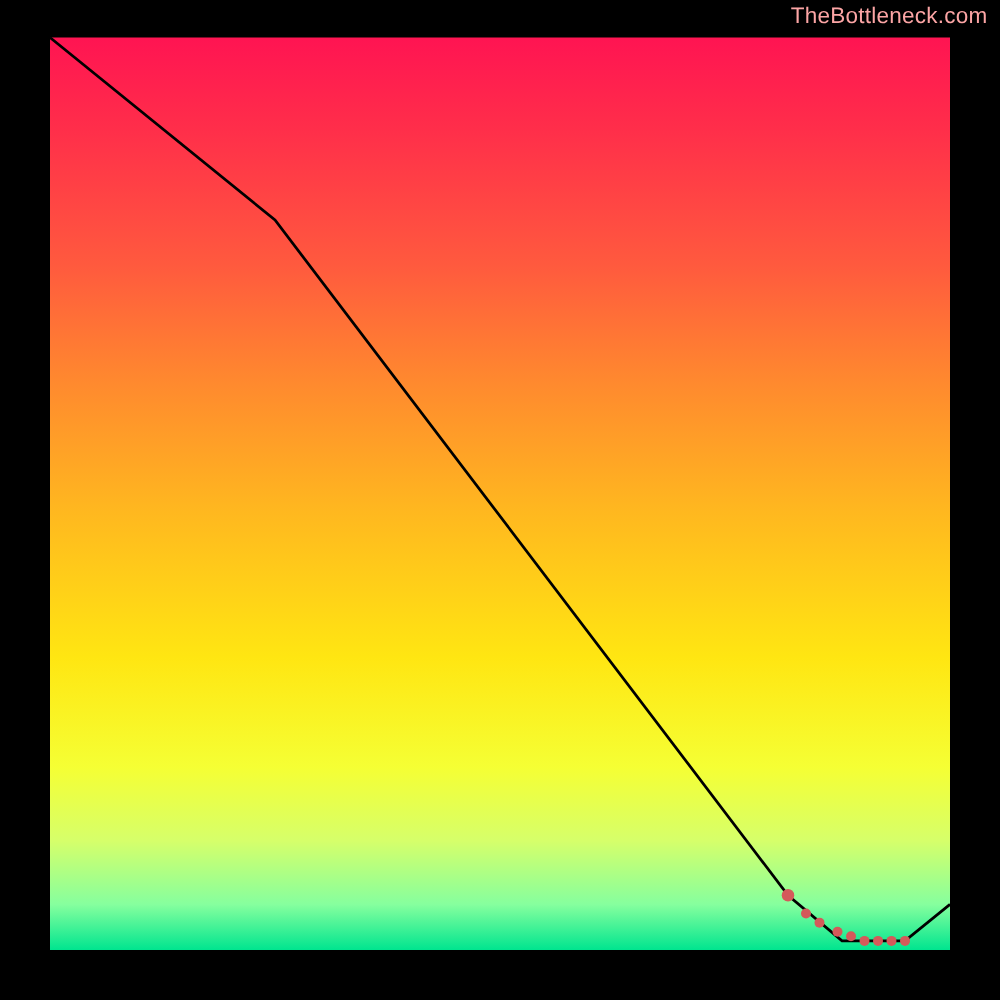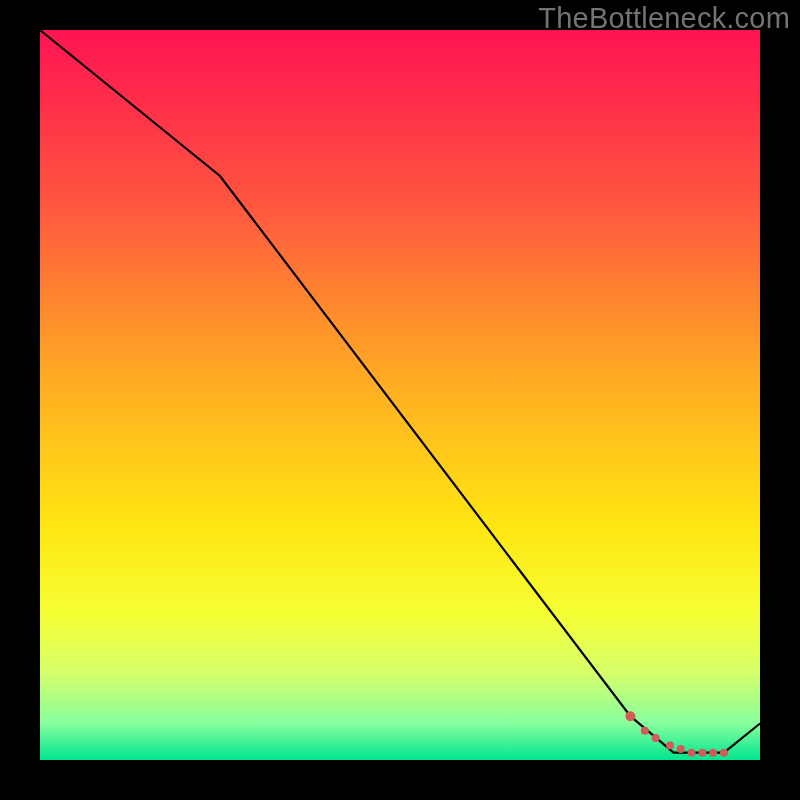--- a/index.html
+++ b/index.html
@@ -14,22 +14,22 @@
   .frame {
     position: relative;
     width: 800px;
     height: 800px;
     background: #000;
   }
   .watermark {
     position: absolute;
     top: 2px;
     right: 10px;
-    color: #737373;
-    font-size: 29px;
+    color: #fca5a5;
+    font-size: 18px;
     font-weight: 500;
     letter-spacing: 0.2px;
   }
   .plot-area {
     position: absolute;
     left: 40px;
     top: 30px;
     width: 720px;
     height: 730px;
     

